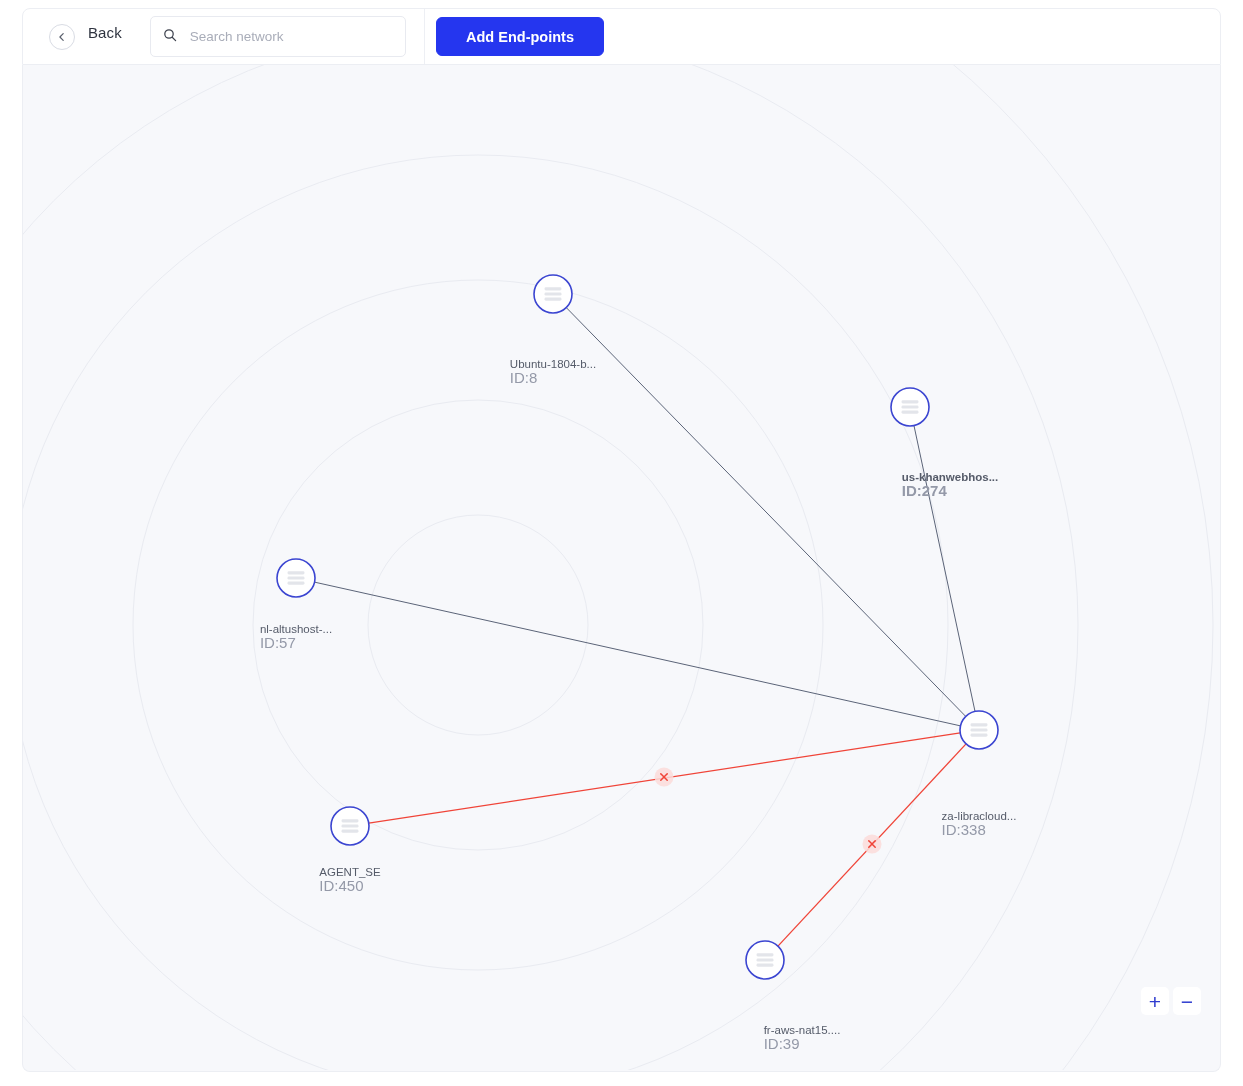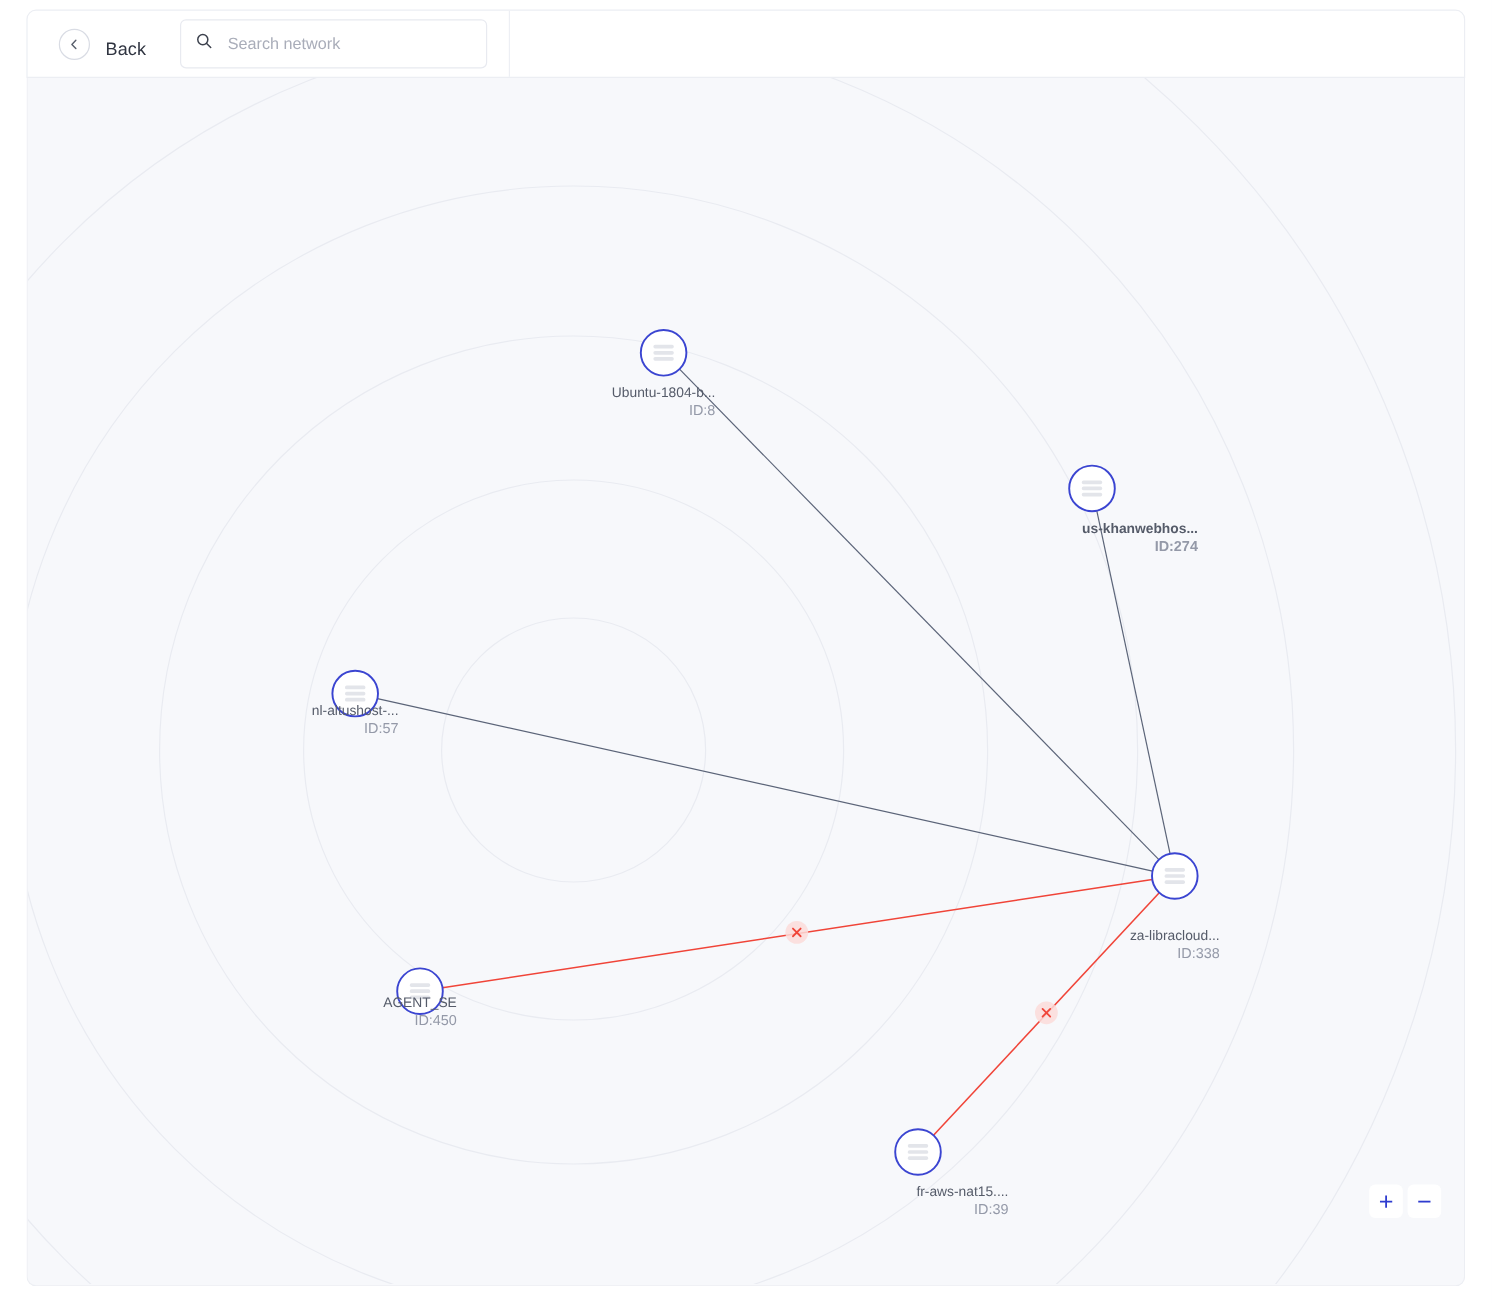--- a/index.html
+++ b/index.html
@@ -36,21 +36,21 @@
     display: flex;
     align-items: center;
     height: 100%;
     padding-left: 26px;
     box-sizing: border-box;
     border-right: 1px solid #edeff4;
     width: 402px;
   }
   .back-btn {
     display: flex;
-    align-items: flex-end;
+    align-items: flex-start;
     gap: 13px;
     cursor: pointer;
     user-select: none;
   }
   .back-circle {
     width: 24px;
     height: 24px;
     border-radius: 50%;
     border: 1px solid #d9dce4;
     display: flex;
@@ -162,31 +162,32 @@
     border-top: none;
     border-radius: 0 0 8px 8px;
     box-sizing: border-box;
     overflow: hidden;
   }
   .canvas svg { display: block; }
 
   .node-label {
     position: absolute;
     transform: translateX(-50%);
-    text-align: right;
+    text-align: left;
     pointer-events: none;
     white-space: nowrap;
+    margin-top: 36px;
   }
   .node-name {
     font-size: 11.5px;
     color: #555b69;
     line-height: 14px;
   }
   .node-id {
-    font-size: 12px;
+    font-size: 15px;
     color: #9499a8;
     line-height: 14px;
   }
 
   
   .zoom-ctrls {
     position: absolute;
     right: 19px;
     bottom: 56px;
     display: flex;
@@ -232,20 +233,21 @@
             <circle cx="6" cy="6" r="4.2" fill="none" stroke="#3d424e" stroke-width="1.25"></circle>
             <line x1="9.2" y1="9.2" x2="12.6" y2="12.6" stroke="#3d424e" stroke-width="1.25" stroke-linecap="round"></line>
           </svg>
         </span>
         <input type="text" value="" placeholder="Search network" style="">
       </div>
     </div>
 
 
     <div class="hdr-right">
+      <div class="btn btn-primary">Add End-points</div>
     </div>
   </div>
 
   <div class="canvas">
     <svg id="graph" width="1197" height="1005">
         <g>
           <circle cx="455" cy="560" r="110" fill="none" stroke="#e9ebf1" stroke-width="1"></circle>
           <circle cx="455" cy="560" r="225" fill="none" stroke="#e9ebf1" stroke-width="1"></circle>
           <circle cx="455" cy="560" r="345" fill="none" stroke="#e9ebf1" stroke-width="1"></circle>
           <circle cx="455" cy="560" r="470" fill="none" stroke="#e9ebf1" stroke-width="1"></circle>

